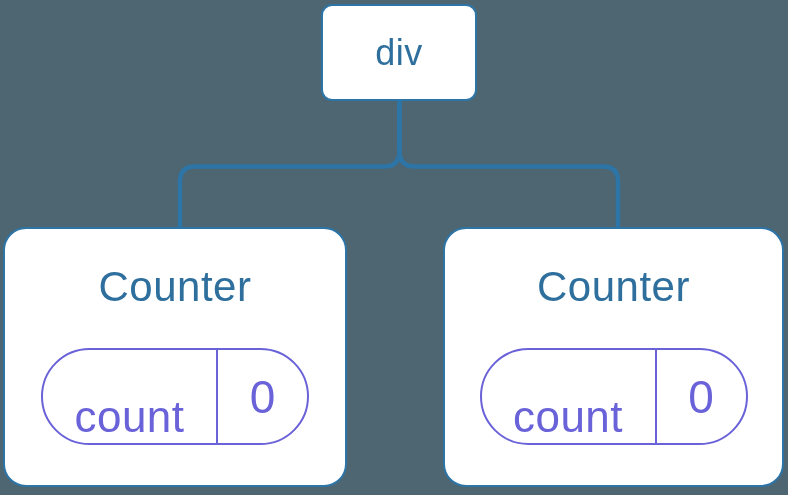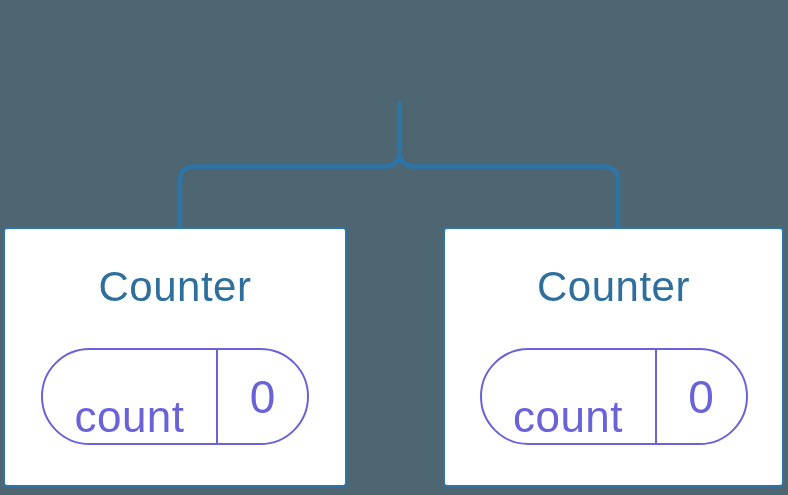--- a/index.html
+++ b/index.html
@@ -52,21 +52,21 @@
     font-weight: 500;
     color: var(--text-blue);
     letter-spacing: 0.5px;
   }
   .counter-card {
     position: absolute;
     top: 227px;
     height: 260px;
     background: var(--node-bg);
     border: 2px solid var(--blue);
-    border-radius: 4px;
+    border-radius: 23px;
     display: flex;
     flex-direction: column;
     align-items: center;
   }
   .counter-card.left  { left: 3px;   width: 344px; }
   .counter-card.right { left: 443px; width: 341px; }
   .component-title {
     margin-top: 34px;
     font-size: 42px;
     font-weight: 500;
@@ -108,20 +108,23 @@
 </head>
 <body>
 
 <div class="canvas">
 
   <svg class="connectors" viewBox="0 0 788 495" aria-hidden="true">
     <path d="M 399.5 101 L 399.5 151 Q 399.5 166.5 384 166.5 L 195 166.5 Q 180 166.5 180 181.5 L 180 230"></path>
     <path d="M 399.5 101 L 399.5 151 Q 399.5 166.5 415 166.5 L 603 166.5 Q 618 166.5 618 181.5 L 618 230"></path>
   </svg>
 
+  <div class="root-node">
+    <span class="label">div</span>
+  </div>
 
   <div class="counter-card left">
     <div class="component-title">Counter</div>
     <div class="state-pill">
       <div class="state-key">count</div>
       <div class="state-value">0</div>
     </div>
   </div>
 
   <div class="counter-card right">

